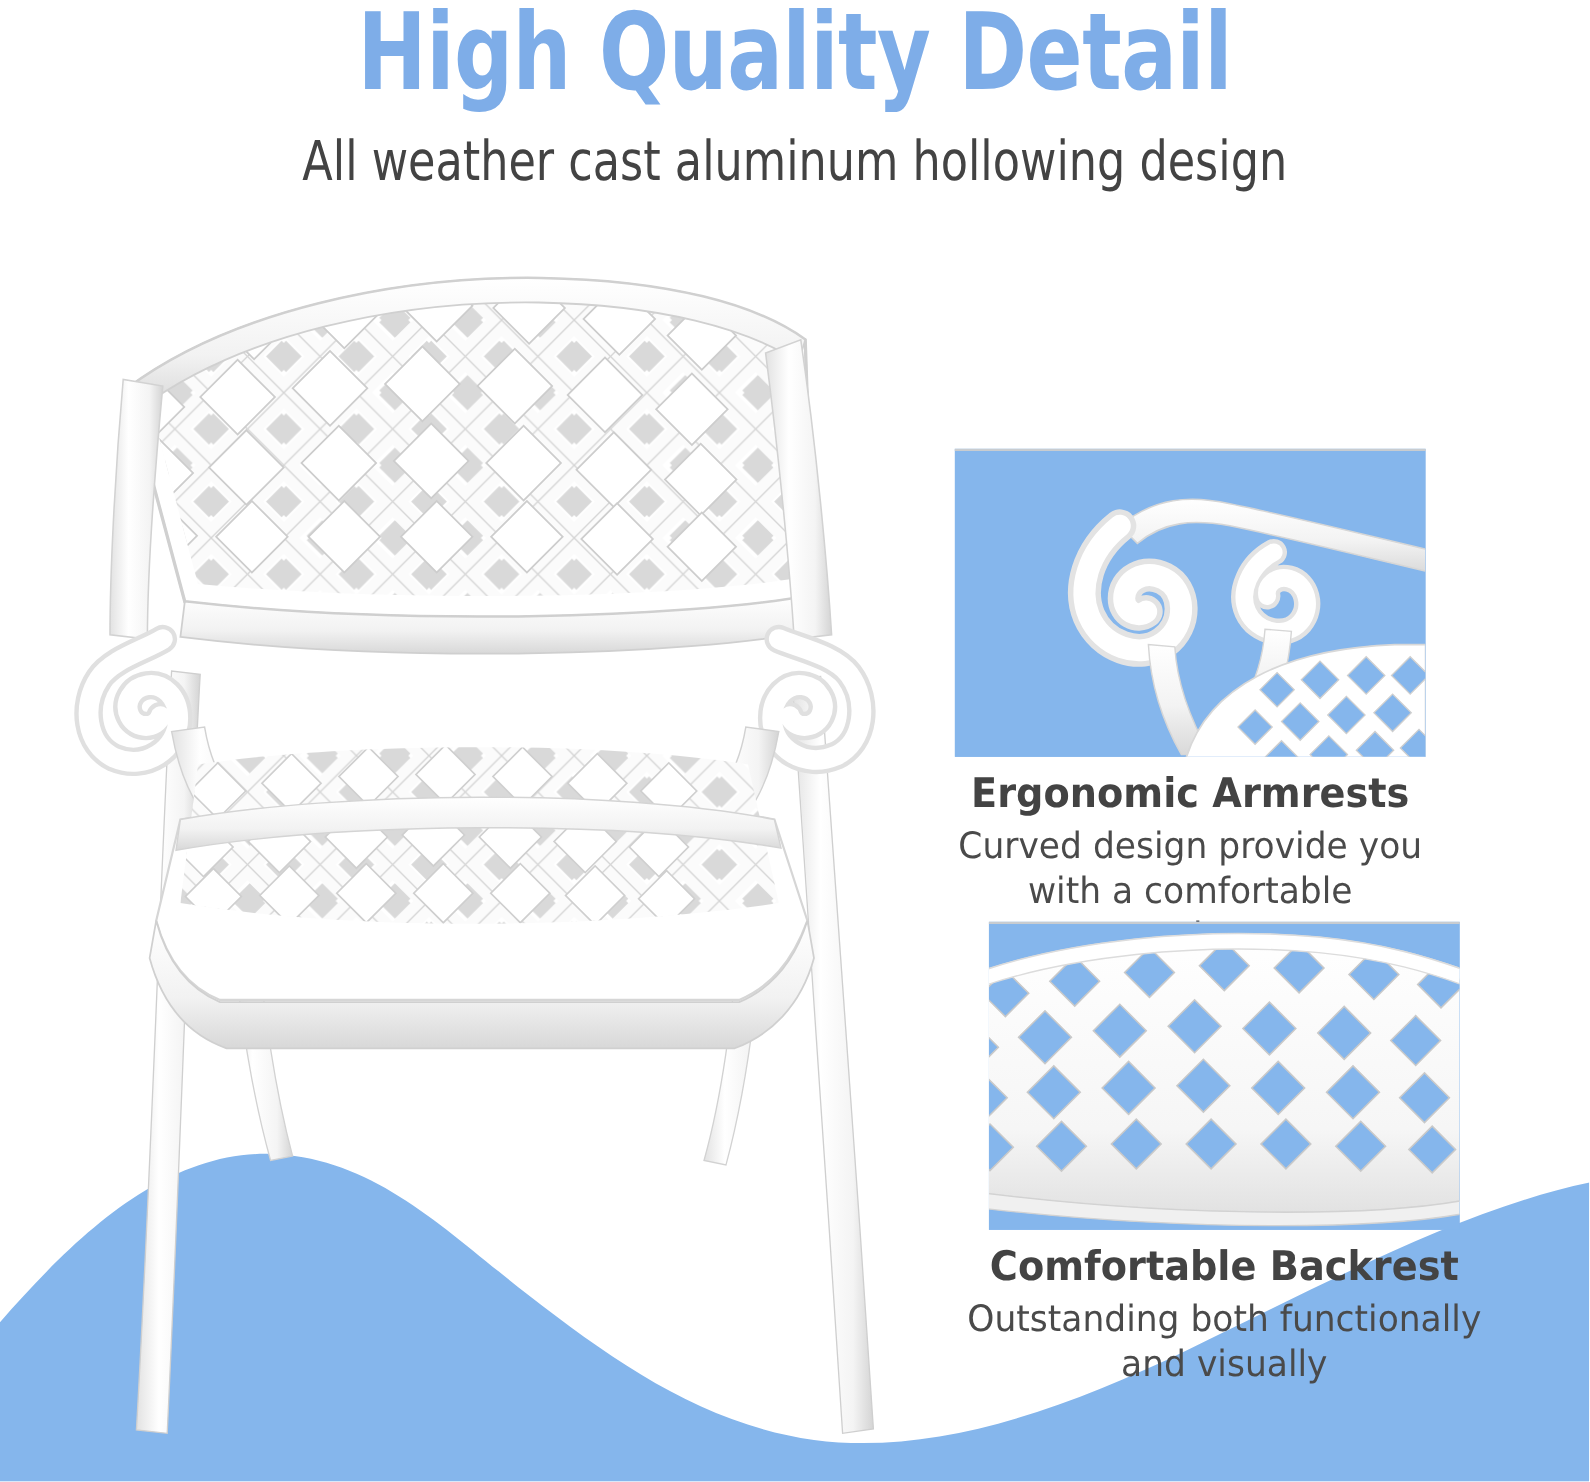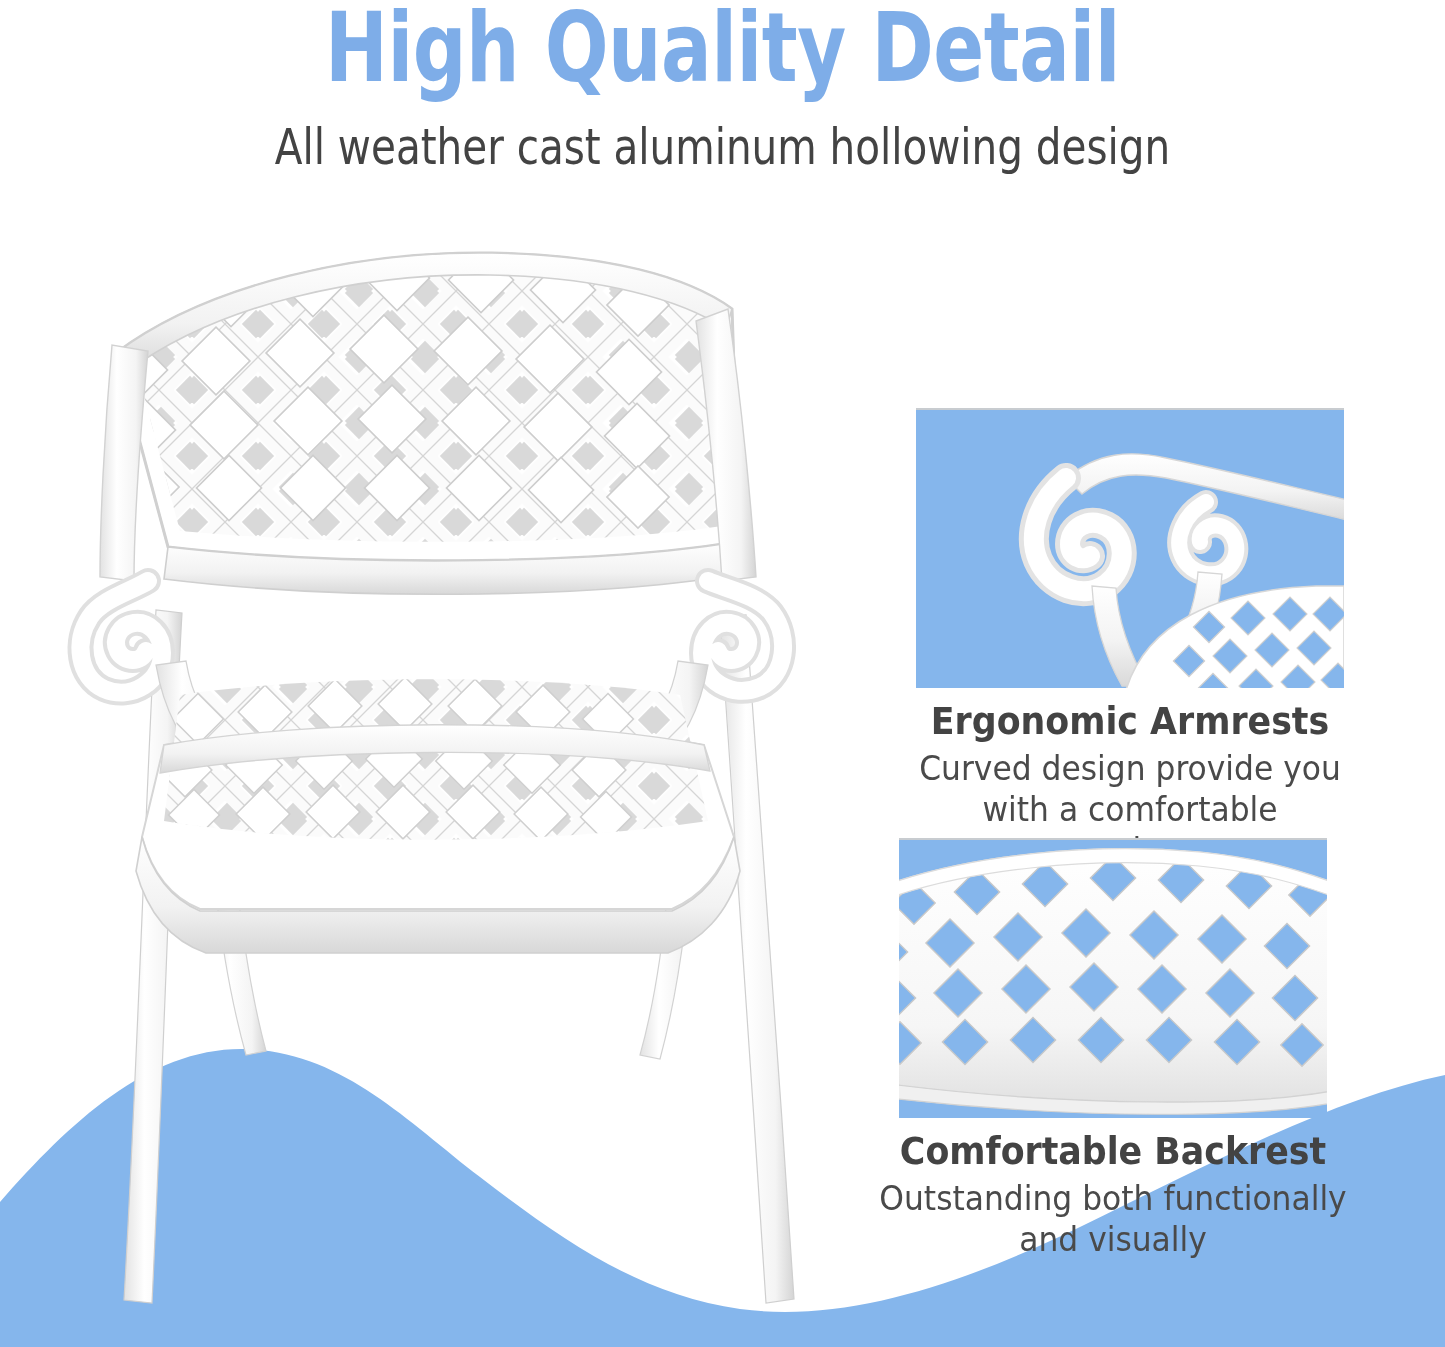--- a/index.html
+++ b/index.html
@@ -48,21 +48,21 @@
   
   .feature{position:absolute;z-index:5;}
   .feature .panel{
     position:absolute;left:0;top:0;
     width:428px;height:280px;
     background:#85b6ec;
     border-top:2px solid #c8ccd0;
     box-sizing:border-box;
     overflow:hidden;
   }
-  .feature-1{left:916px;top:408px;width:428px;height:300px;}
+  .feature-1{left:868px;top:408px;width:428px;height:300px;}
   .feature-2{left:899px;top:838px;width:428px;height:300px;}
 
   .cap-title{
     position:absolute;left:-30px;width:488px;
     text-align:center;
     font-size:37px;line-height:44px;
     font-weight:700;
     color:#434343;
     font-family:"DejaVu Sans","Liberation Sans",sans-serif;
     transform:scaleX(0.94);

